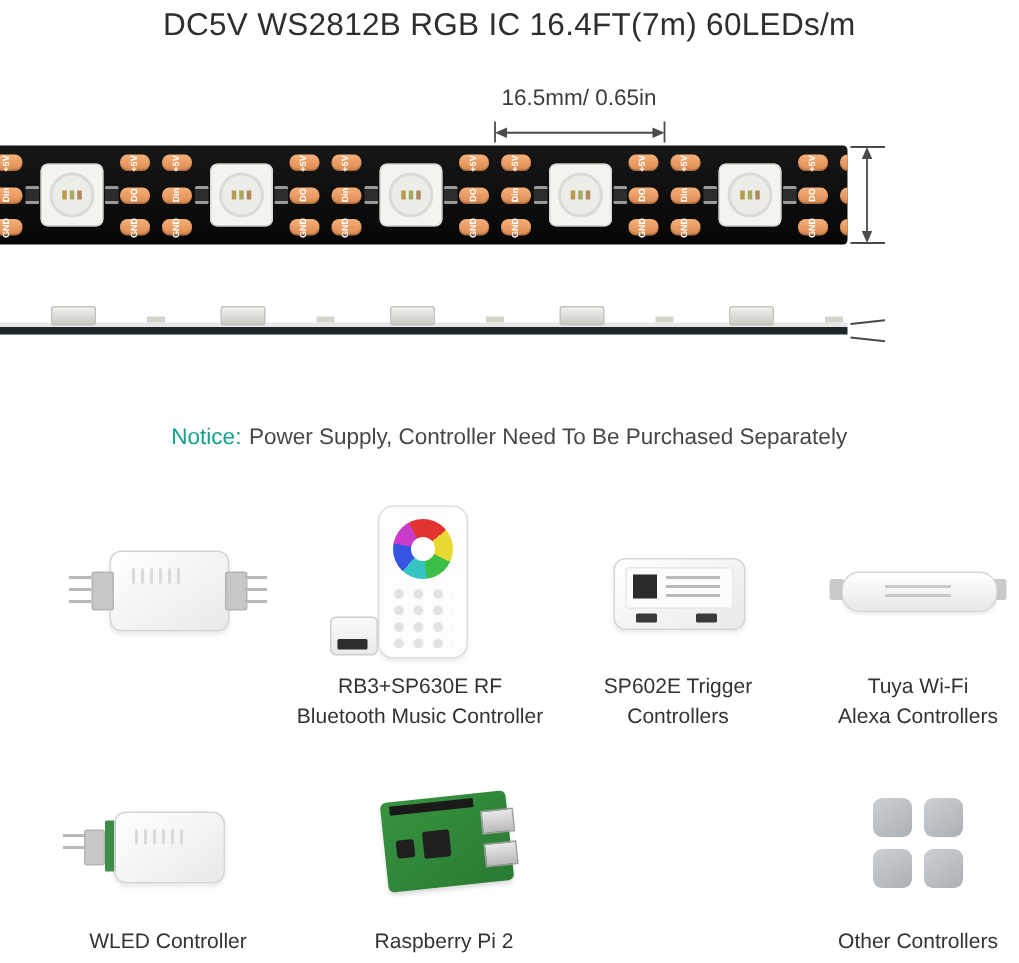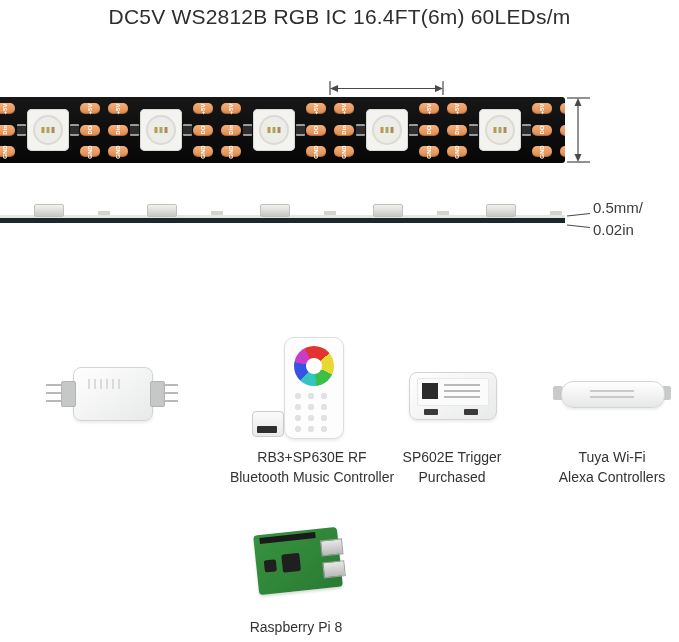--- a/index.html
+++ b/index.html
@@ -117,24 +117,23 @@
   .uno-chip { background:#1c1c1c; }
 
   .sq-grid { display:grid; grid-template-columns:26px 26px; gap:8px; }
   .sq { width:26px; height:26px; border-radius:6px; background:linear-gradient(145deg,#ccd0d4,#aab0b5); }
 </style>
 </head>
 <body>
 
 <div class="page">
 
-  <div class="title">DC5V WS2812B RGB IC 16.4FT(6m) 60LEDs/m</div>
-
-  <div class="thick-label">0.5mm/
-0.02in</div>
+  <div class="title">DC5V WS2812B RGB IC 16.4FT(7m) 60LEDs/m</div>
+
+  <div class="pitch-label">16.5mm/ 0.65in</div>
 
   <svg class="dims" width="679" height="300">
     <g stroke="#4a4a4a" stroke-width="1.2" fill="#4a4a4a">
       <line x1="330" y1="81" x2="330" y2="95"></line>
       <line x1="443" y1="81" x2="443" y2="95"></line>
       <line x1="337" y1="88.5" x2="436" y2="88.5"></line>
       <polygon points="330,88.5 338,85 338,92" stroke="none"></polygon>
       <polygon points="443,88.5 435,85 435,92" stroke="none"></polygon>
       <line x1="567" y1="98" x2="590" y2="98"></line>
       <line x1="567" y1="162" x2="590" y2="162"></line>
@@ -312,74 +311,98 @@
       <div class="sv-pad" style="left: 324px;"></div>
       <div class="sv-pad" style="left: 437px;"></div>
       <div class="sv-pad" style="left: 550px;"></div>
       <div class="sv-led" style="left: 33.5px;"></div>
       <div class="sv-led" style="left: 146.5px;"></div>
       <div class="sv-led" style="left: 259.5px;"></div>
       <div class="sv-led" style="left: 372.5px;"></div>
       <div class="sv-led" style="left: 485.5px;"></div>
     </div>
 
+  <div class="notice">
+    <span class="notice-label">Notice:</span><span class="notice-rest">Power Supply, Controller Need To Be Purchased Separately</span>
+  </div>
 
   <div class="cell" style="left:20px;top:345px;width:184px;">
     <div class="art">
       <div class="box" style="left:53px;top:22px;width:78px;height:52px;"></div>
       <div class="vents" style="left:68px;top:34px;width:34px;height:10px;"></div>
       <div class="conn" style="left:41px;top:36px;width:13px;height:24px;"></div>
       <div class="conn" style="left:130px;top:36px;width:13px;height:24px;"></div>
       <div class="wires" style="left:26px;top:39px;width:15px;height:18px;"></div>
       <div class="wires" style="left:143px;top:39px;width:15px;height:18px;"></div>
     </div>
   </div>
 
-  <div class="cell" style="left:220px;top:337px;width:184px;">
+  <div class="cell" style="left:188px;top:337px;width:184px;">
     <div class="art" style="height:103px;">
       <div class="remote" style="left:64px;top:0;width:58px;height:100px;">
         <div class="wheel"></div>
         <div class="rbtns"></div>
       </div>
       <div class="rb3box" style="left:32px;top:74px;width:30px;height:24px;"></div>
     </div>
     <div class="plabel">RB3+SP630E RF
 Bluetooth Music Controller</div>
   </div>
 
   <div class="cell" style="left:368px;top:345px;width:168px;">
     <div class="art">
       <div class="box" style="left:41px;top:27px;width:86px;height:46px;"></div>
       <div class="sticker" style="left:49px;top:33px;width:70px;height:26px;"></div>
       <div class="port" style="left:56px;top:64px;width:14px;height:6px;"></div>
       <div class="port" style="left:96px;top:64px;width:14px;height:6px;"></div>
     </div>
     <div class="plabel">SP602E Trigger
-Purchased</div>
+Controllers</div>
   </div>
 
   <div class="cell" style="left:545px;top:345px;width:134px;">
     <div class="art">
       <div class="tuya-end" style="left:8px;top:41px;width:10px;height:14px;"></div>
       <div class="tuya-end" style="left:116px;top:41px;width:10px;height:14px;"></div>
       <div class="tuya-bar" style="left:16px;top:36px;width:102px;height:25px;"></div>
     </div>
     <div class="plabel">Tuya Wi-Fi
 Alexa Controllers</div>
   </div>
 
+  <div class="cell" style="left:20px;top:515px;width:184px;">
+    <div class="art">
+      <div class="pcb-sliver" style="left:50px;top:32px;width:8px;height:34px;"></div>
+      <div class="box" style="left:56px;top:26px;width:72px;height:46px;"></div>
+      <div class="vents" style="left:70px;top:38px;width:32px;height:10px;"></div>
+      <div class="conn" style="left:36px;top:38px;width:12px;height:22px;"></div>
+      <div class="wires" style="left:22px;top:41px;width:14px;height:16px;"></div>
+    </div>
+    <div class="plabel">WLED Controller</div>
+  </div>
 
   <div class="cell" style="left:204px;top:515px;width:184px;">
     <div class="art">
       <div class="pi" style="left:52px;top:16px;width:84px;height:60px;transform:rotate(-6deg);">
         <div class="pi-gpio"></div>
         <div class="pi-chip" style="left:26px;top:22px;width:18px;height:18px;"></div>
         <div class="pi-chip" style="left:8px;top:26px;width:12px;height:12px;"></div>
         <div class="pi-usb" style="left:66px;top:12px;"></div>
         <div class="pi-usb" style="left:66px;top:34px;"></div>
       </div>
     </div>
-    <div class="plabel">Raspberry Pi 8</div>
-  </div>
-
-
+    <div class="plabel">Raspberry Pi 2</div>
+  </div>
+
+
+  <div class="cell" style="left:545px;top:515px;width:134px;">
+    <div class="art">
+      <div class="sq-grid" style="left:37px;top:17px;">
+        <div class="sq"></div>
+        <div class="sq"></div>
+        <div class="sq"></div>
+        <div class="sq"></div>
+      </div>
+    </div>
+    <div class="plabel">Other Controllers</div>
+  </div>
 
 </div>
 
 </body></html>

